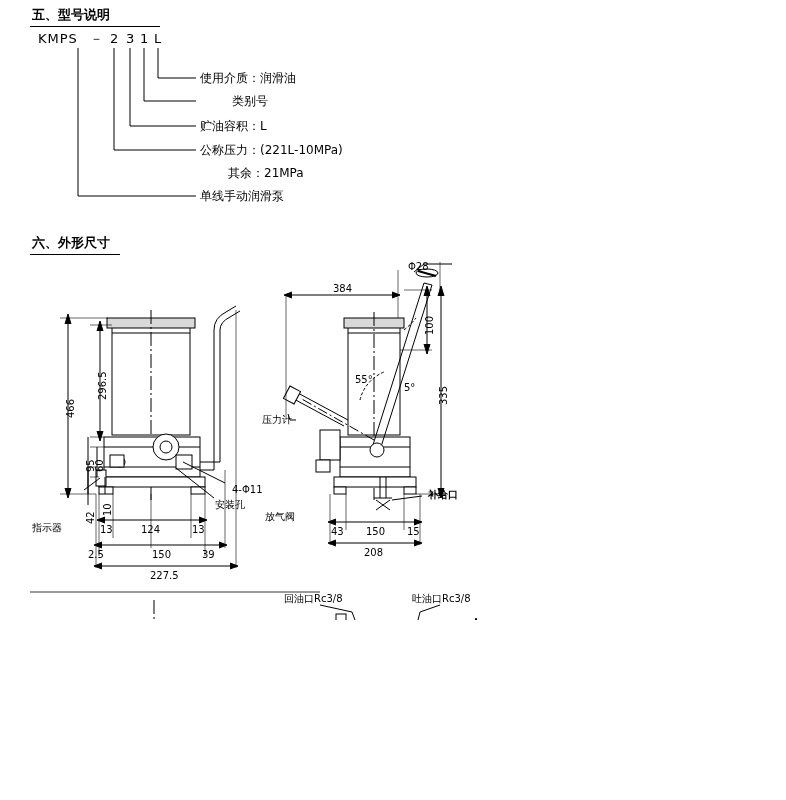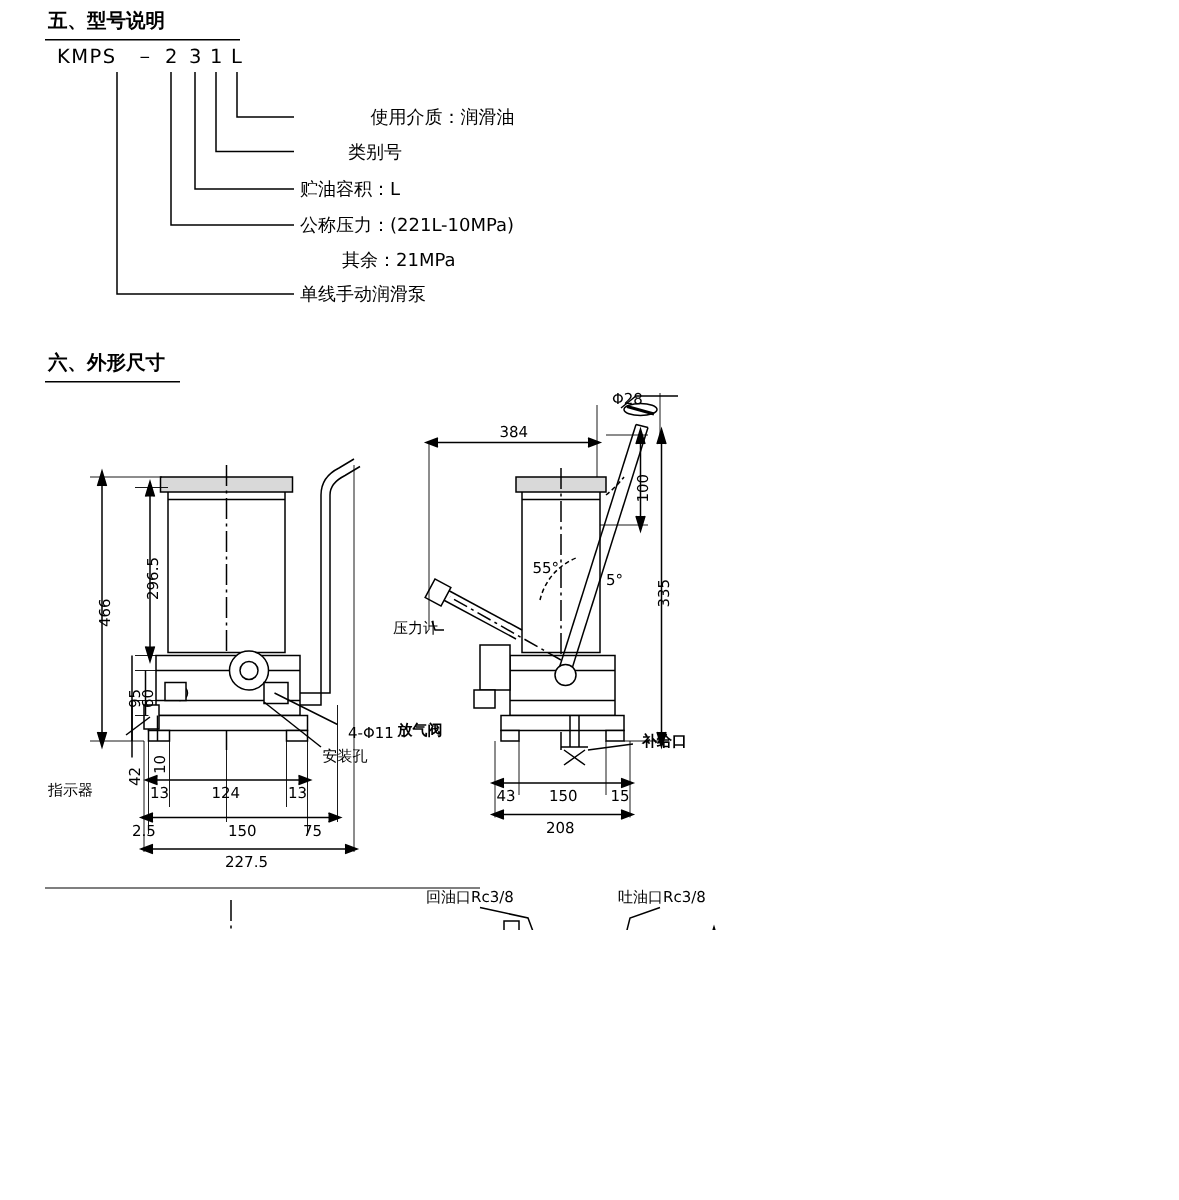--- a/index.html
+++ b/index.html
@@ -37,21 +37,21 @@
       <path d="M144,48 L144,101 L196,101"></path>
 
       <path d="M130,48 L130,126 L196,126"></path>
 
       <path d="M114,48 L114,150 L196,150"></path>
 
       <path d="M78,48 L78,196 L196,196"></path>
     </g>
   </svg>
 
-  <div class="t" style="left:200px;top:72px;margin-left:47px;">使用介质：润滑油</div>
+  <div class="t" style="left:200px;top:72px;">使用介质：润滑油</div>
   <div class="t" style="left:200px;top:95px;margin-left:32px;">类别号</div>
   <div class="t" style="left:200px;top:120px;">贮油容积：L</div>
   <div class="t" style="left:200px;top:144px;">公称压力：(221L-10MPa)</div>
   <div class="t" style="left:228px;top:167px;">其余：21MPa</div>
   <div class="t" style="left:200px;top:190px;">单线手动润滑泵</div>
 
   <div class="t sec" style="left:32px;top:236px;">六、外形尺寸</div>
   <div class="ln h" style="left:30px;top:254px;width:90px;"></div>
 
   <svg width="786" height="800">
@@ -143,27 +143,27 @@
   <div class="t sm rot" style="left:86px;top:472px;">95</div>
   <div class="t sm rot" style="left:95px;top:472px;">60</div>
   <div class="t sm rot" style="left:86px;top:524px;">42</div>
   <div class="t sm rot" style="left:103px;top:516px;">10</div>
 
   <div class="t sm" style="left:100px;top:525px;">13</div>
   <div class="t sm" style="left:141px;top:525px;">124</div>
   <div class="t sm" style="left:192px;top:525px;">13</div>
   <div class="t sm" style="left:88px;top:550px;text-align:center;">2.5</div>
   <div class="t sm" style="left:152px;top:550px;">150</div>
-  <div class="t sm" style="left:202px;top:550px;">75</div>
+  <div class="t sm" style="left:202px;top:550px;">39</div>
   <div class="t sm" style="left:150px;top:571px;">227.5</div>
 
   <div class="t sm" style="left:32px;top:487px;margin-top:36px;">指示器</div>
   <div class="t sm" style="left:232px;top:485px;">4-Φ11</div>
   <div class="t sm" style="left:215px;top:500px;">安装孔</div>
-  <div class="t sm" style="left:265px;top:483px;font-weight:bold;">放气阀</div>
+  <div class="t sm" style="left:265px;top:512px;">放气阀</div>
 
   <svg width="786" height="800">
     <g stroke="#000" stroke-width="1" fill="none">
 
       <rect x="348" y="325" width="52" height="110" fill="#ffffff"></rect>
       <rect x="344" y="318" width="60" height="10" fill="#d9d9d9"></rect>
       <line x1="348" y1="333" x2="400" y2="333"></line>
       <line x1="374" y1="312" x2="374" y2="500" stroke-dasharray="14,3,2,3"></line>
 
       <rect x="340" y="437" width="70" height="40" fill="#ffffff"></rect>

